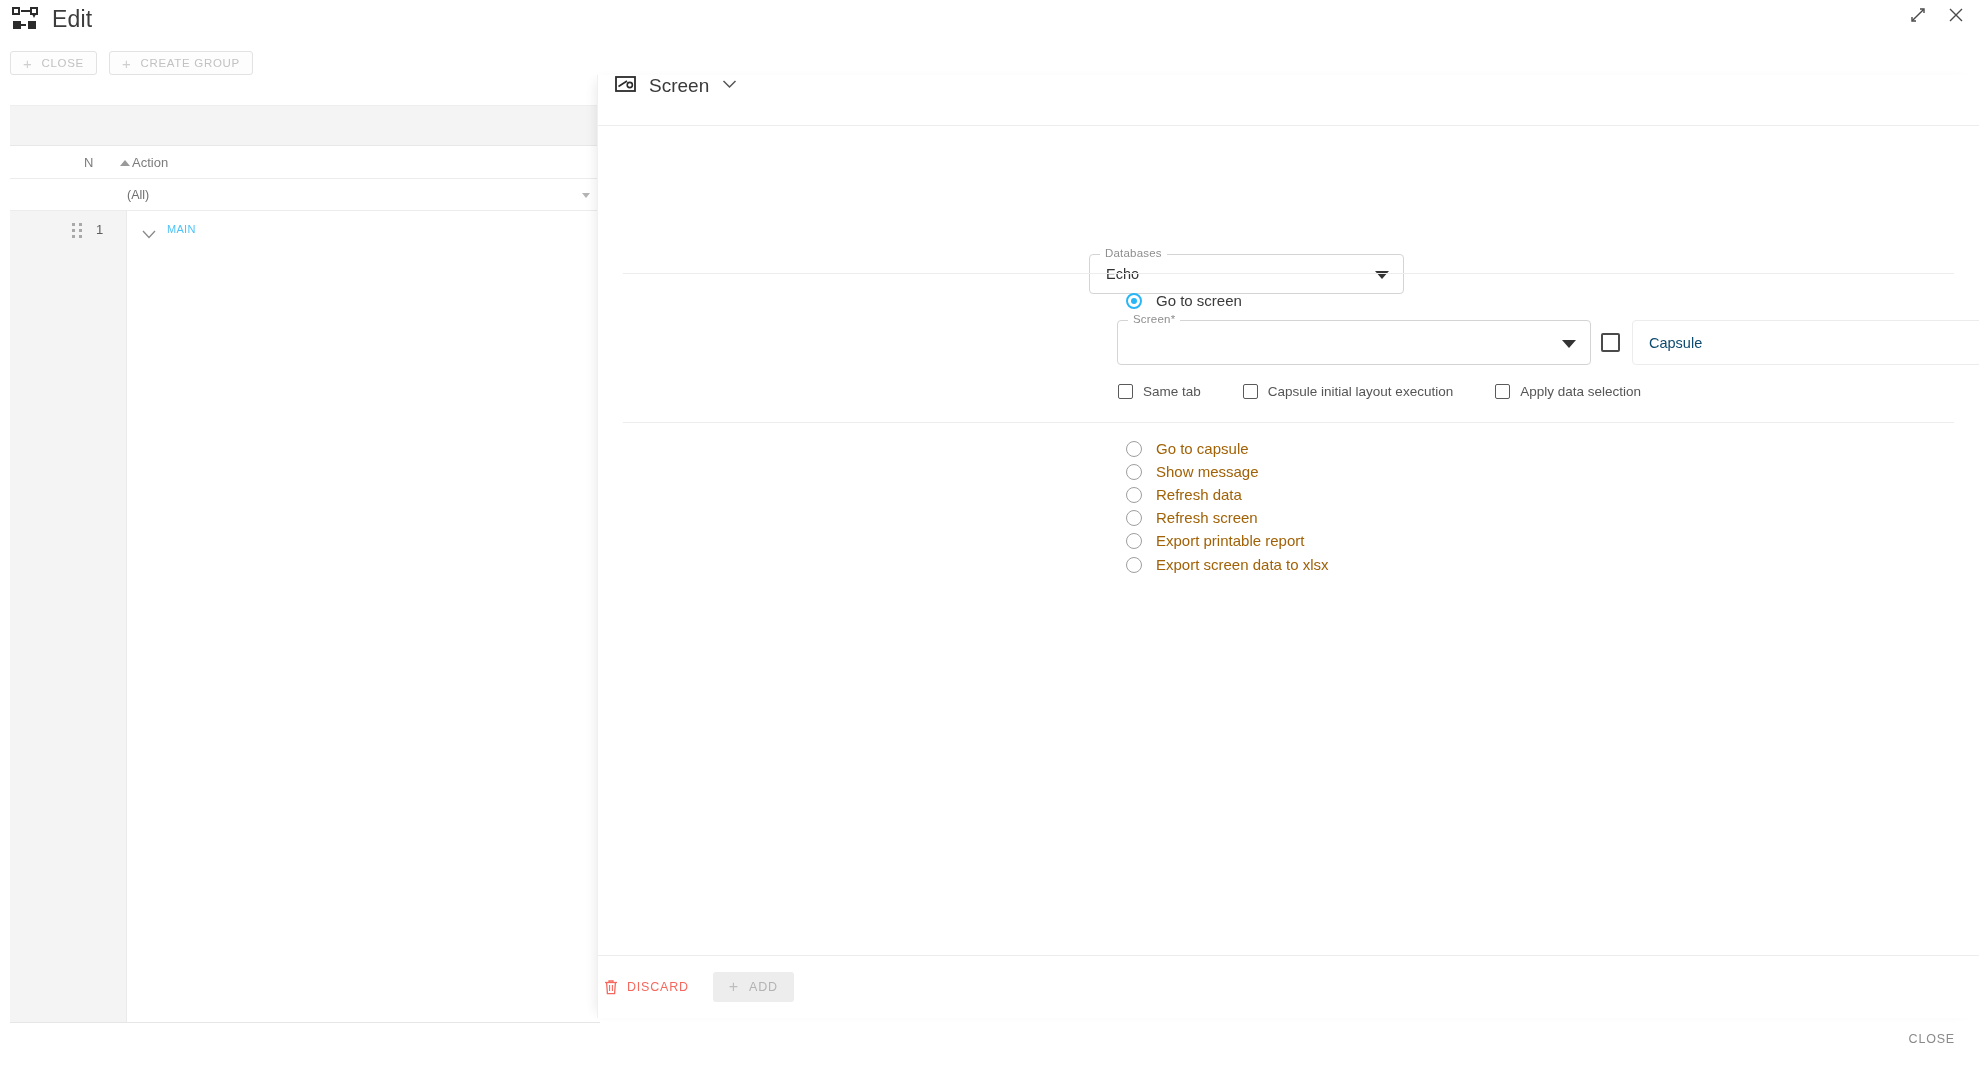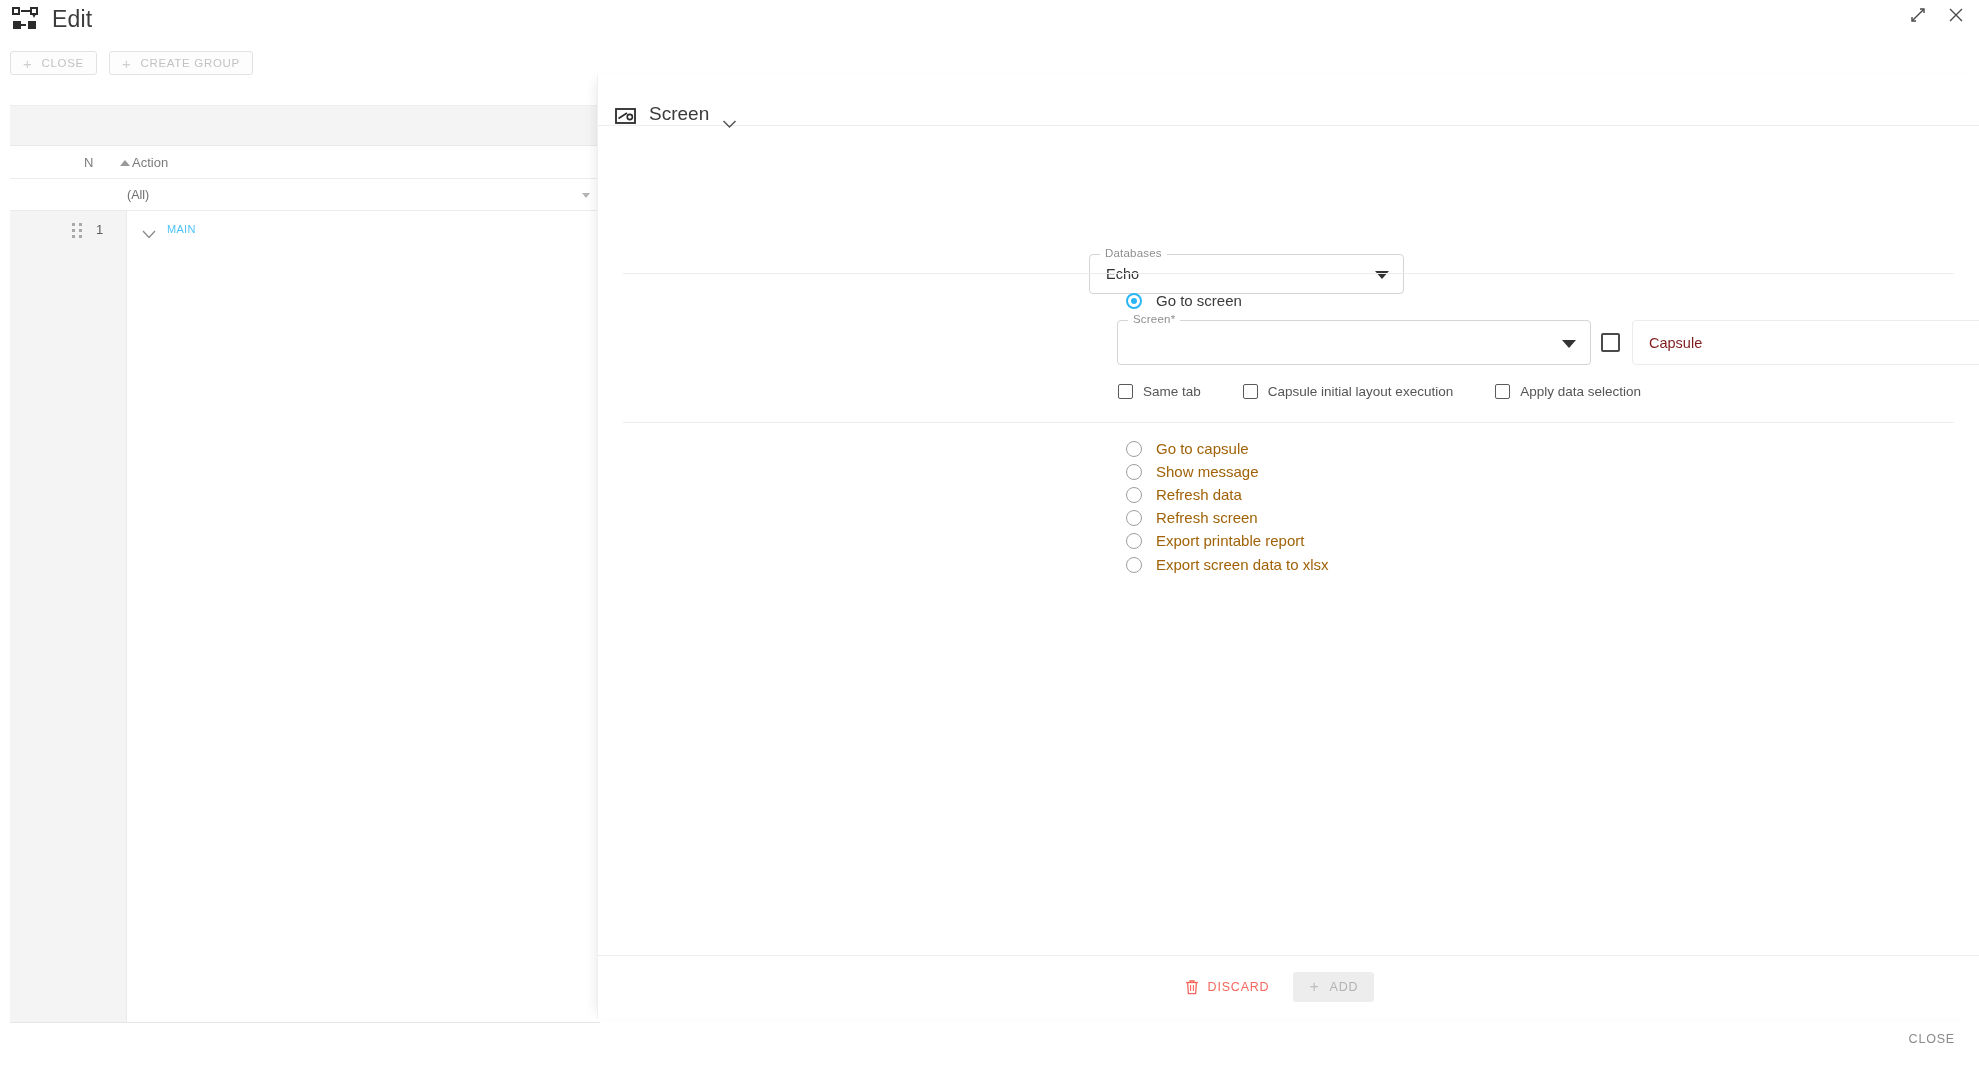--- a/index.html
+++ b/index.html
@@ -124,21 +124,21 @@
   .detail-panel {
     position: absolute; left: 597px; top: 75px;
     width: 1382px; height: 943px;
     background: #ffffff;
     border-left: 1px solid #f0f0f0;
     box-shadow: -7px 0 11px -6px rgba(0,0,0,.09);
   }
   .detail-head {
     position: absolute; left: 0; top: 0; width: 100%; height: 51px;
     border-bottom: 1px solid #ededed;
-    display: flex; align-items: flex-end; gap: 13px;
+    display: flex; align-items: flex-start; gap: 13px;
     padding-left: 17px;
   }
   .screen-icon { width: 21px; height: 18px; display: block; }
   .detail-title { font-size: 19px; color: #3a3a3a; }
   .head-chevron { width: 15px; height: 10px; display: block; cursor: pointer; }
 
   
   .field {
     position: absolute;
     border: 1px solid #d4d4d4; border-radius: 4px;
@@ -148,21 +148,21 @@
   .field.disabled { border-color: #ececec; }
   .field-legend {
     position: absolute; top: -8px; left: 10px;
     background: #ffffff; padding: 0 5px;
     font-size: 11.5px; color: #8e8e8e; letter-spacing: .2px;
   }
   .field-value {
     font-size: 14.5px; color: #333333; padding-left: 16px;
     white-space: nowrap; overflow: hidden;
   }
-  .field-value.placeholder { color: #7f1d1d; }
+  .field-value.placeholder { color: #0c4a6e; }
   .field-caret {
     position: absolute; right: 14px; top: 50%; margin-top: -3px;
     width: 0; height: 0;
     border-left: 7px solid transparent; border-right: 7px solid transparent;
     border-top: 8px solid #333333;
   }
 
   #db-field { left: 491px; top: 143px; width: 315px; height: 40px; margin-top: 36px; }
   #screen-field { left: 519px; top: 245px; width: 474px; height: 45px; }
   #capsule-field { left: 1034px; top: 245px; width: 470px; height: 45px; }
@@ -219,21 +219,21 @@
     width: 15px; height: 15px; border: 1.8px solid #5a5a5a;
     border-radius: 2px; background: #fff; flex: none;
   }
   .check-label { font-size: 13.5px; color: #555555; }
   .check-gap { width: 14px; }
 
   
   .detail-footer {
     position: absolute; left: 0; bottom: 0; width: 100%; height: 63px;
     border-top: 1px solid #ededed;
-    display: flex; align-items: center; justify-content: center;
+    display: flex; align-items: center; justify-content: flex-start;
     gap: 18px; padding-right: 24px;
   }
   .discard-btn {
     display: flex; align-items: center; gap: 9px;
     color: #f4685e; font-size: 12.5px; letter-spacing: .8px;
     cursor: pointer; padding: 5px 6px;
   }
   .trash-icon { width: 14px; height: 16px; display: block; }
   .add-btn {
     height: 30px; padding: 0 16px; border-radius: 3px;

